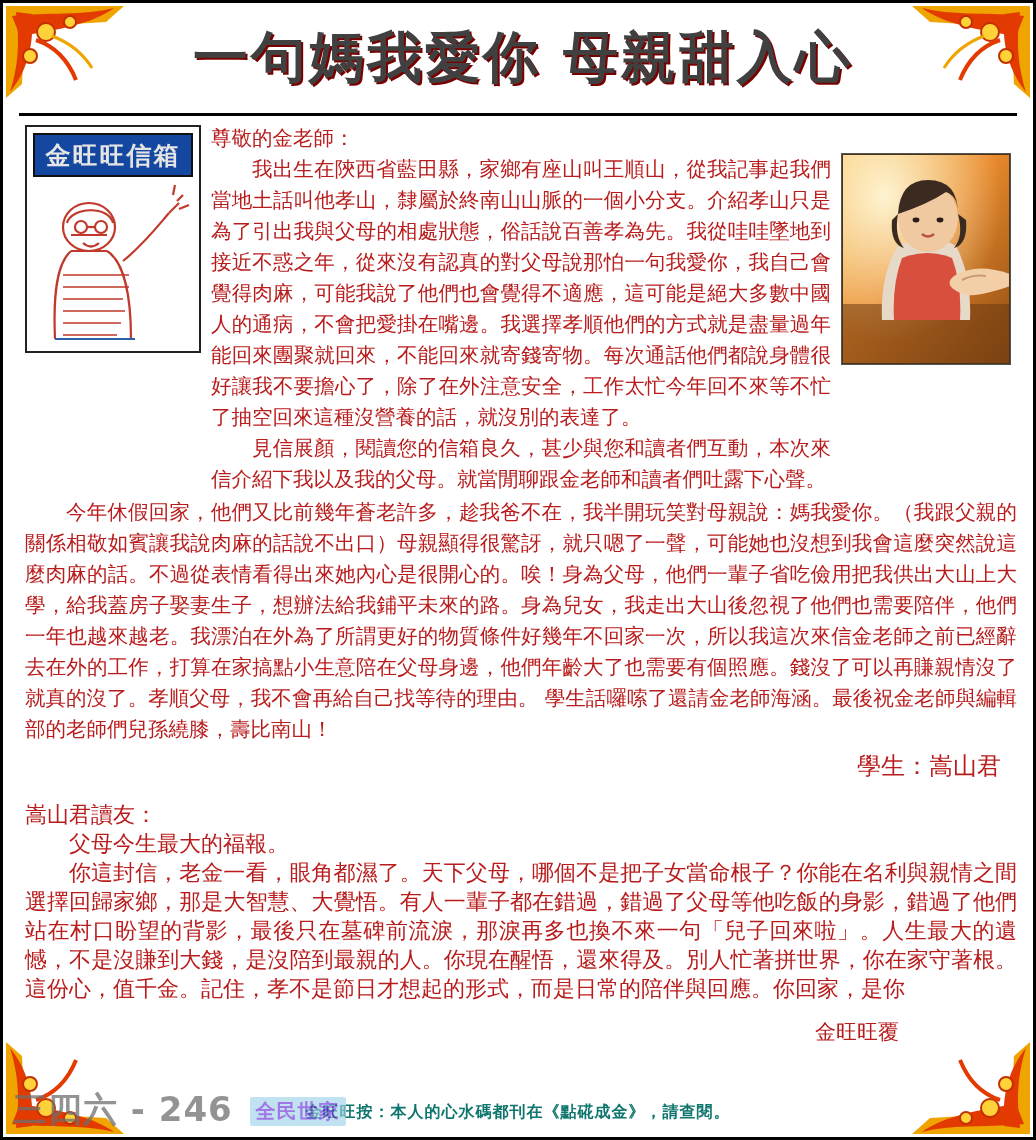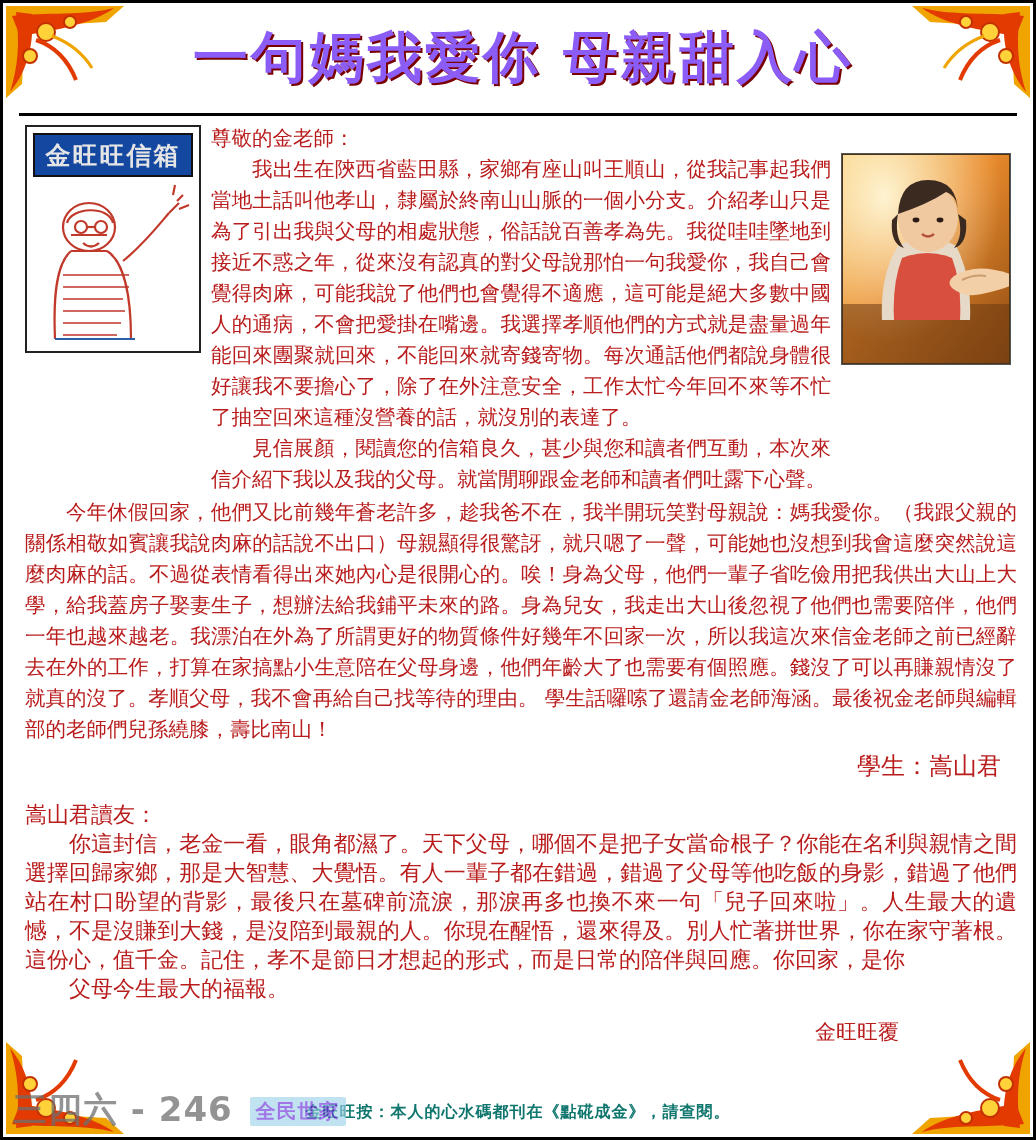--- a/index.html
+++ b/index.html
@@ -23,21 +23,21 @@
   .corner svg{display:block;}
   .c-tl{top:3px;left:3px;}
   .c-tr{top:3px;right:3px;transform:scaleX(-1);}
   .c-bl{bottom:3px;left:3px;transform:scaleY(-1);}
   .c-br{bottom:3px;right:3px;transform:scale(-1,-1);}
 
   
   .headline{
     position:absolute;top:18px;left:120px;width:800px;
     text-align:center;
-    color:#8b5cf6;
+    color:#404040;
     font-family:"DejaVu Serif","Liberation Serif",serif;
     font-weight:bold;
     font-size:55px;
     letter-spacing:3px;
     text-shadow:2px 2px 0 #7a0000;
     white-space:nowrap;
   }
   .rule{
     position:absolute;left:16px;right:16px;top:110px;height:3px;background:#000;
   }
@@ -246,22 +246,22 @@
     <div class="p wrap-left">尊敬的金老師：</div>
     <div class="p wrap-left indent" style="padding-bottom:0;">
       <span>我出生在陝西省藍田縣，家鄉有座山叫王順山，從我記事起我們當地土話叫他孝山，隸屬於終南山山脈的一個小分支。介紹孝山只是為了引出我與父母的相處狀態，俗話說百善孝為先。我從哇哇墜地到接近不惑之年，從來沒有認真的對父母說那怕一句我愛你，我自己會覺得肉麻，可能我說了他們也會覺得不適應，這可能是絕大多數中國人的通病，不會把愛掛在嘴邊。我選擇孝順他們的方式就是盡量過年能回來團聚就回來，不能回來就寄錢寄物。每次通話他們都說身體很好讓我不要擔心了，除了在外注意安全，工作太忙今年回不來等不忙了抽空回來這種沒營養的話，就沒別的表達了。</span>
     </div>
     <div class="p wrap-left indent">見信展顏，閱讀您的信箱良久，甚少與您和讀者們互動，本次來信介紹下我以及我的父母。就當閒聊跟金老師和讀者們吐露下心聲。</div>
     <div class="p full indent" style="margin-top:2px;">今年休假回家，他們又比前幾年蒼老許多，趁我爸不在，我半開玩笑對母親說：媽我愛你。（我跟父親的關係相敬如賓讓我說肉麻的話說不出口）母親顯得很驚訝，就只嗯了一聲，可能她也沒想到我會這麼突然說這麼肉麻的話。不過從表情看得出來她內心是很開心的。唉！身為父母，他們一輩子省吃儉用把我供出大山上大學，給我蓋房子娶妻生子，想辦法給我鋪平未來的路。身為兒女，我走出大山後忽視了他們也需要陪伴，他們一年也越來越老。我漂泊在外為了所謂更好的物質條件好幾年不回家一次，所以我這次來信金老師之前已經辭去在外的工作，打算在家搞點小生意陪在父母身邊，他們年齡大了也需要有個照應。錢沒了可以再賺親情沒了就真的沒了。孝順父母，我不會再給自己找等待的理由。 學生話囉嗦了還請金老師海涵。最後祝金老師與編輯部的老師們兒孫繞膝，壽比南山！</div>
     <div class="sign">學生：嵩山君</div>
 
     <div class="reply">
       <div class="p">嵩山君讀友：</div>
+      <div class="p indent">父母今生最大的福報。</div>
       <div class="p indent">你這封信，老金一看，眼角都濕了。天下父母，哪個不是把子女當命根子？你能在名利與親情之間選擇回歸家鄉，那是大智慧、大覺悟。有人一輩子都在錯過，錯過了父母等他吃飯的身影，錯過了他們站在村口盼望的背影，最後只在墓碑前流淚，那淚再多也換不來一句「兒子回來啦」。人生最大的遺憾，不是沒賺到大錢，是沒陪到最親的人。你現在醒悟，還來得及。別人忙著拼世界，你在家守著根。這份心，值千金。記住，孝不是節日才想起的形式，而是日常的陪伴與回應。你回家，是你</div>
-      <div class="p indent">父母今生最大的福報。</div>
       <div class="sign2">金旺旺覆</div>
     </div>
   </div>
 
   <div class="footer">
     <span class="footer-text">金旺旺按：本人的心水碼都刊在《點硴成金》，請查閱。</span>
   </div>
 
   <div class="watermark">
     <span>三四六</span>

